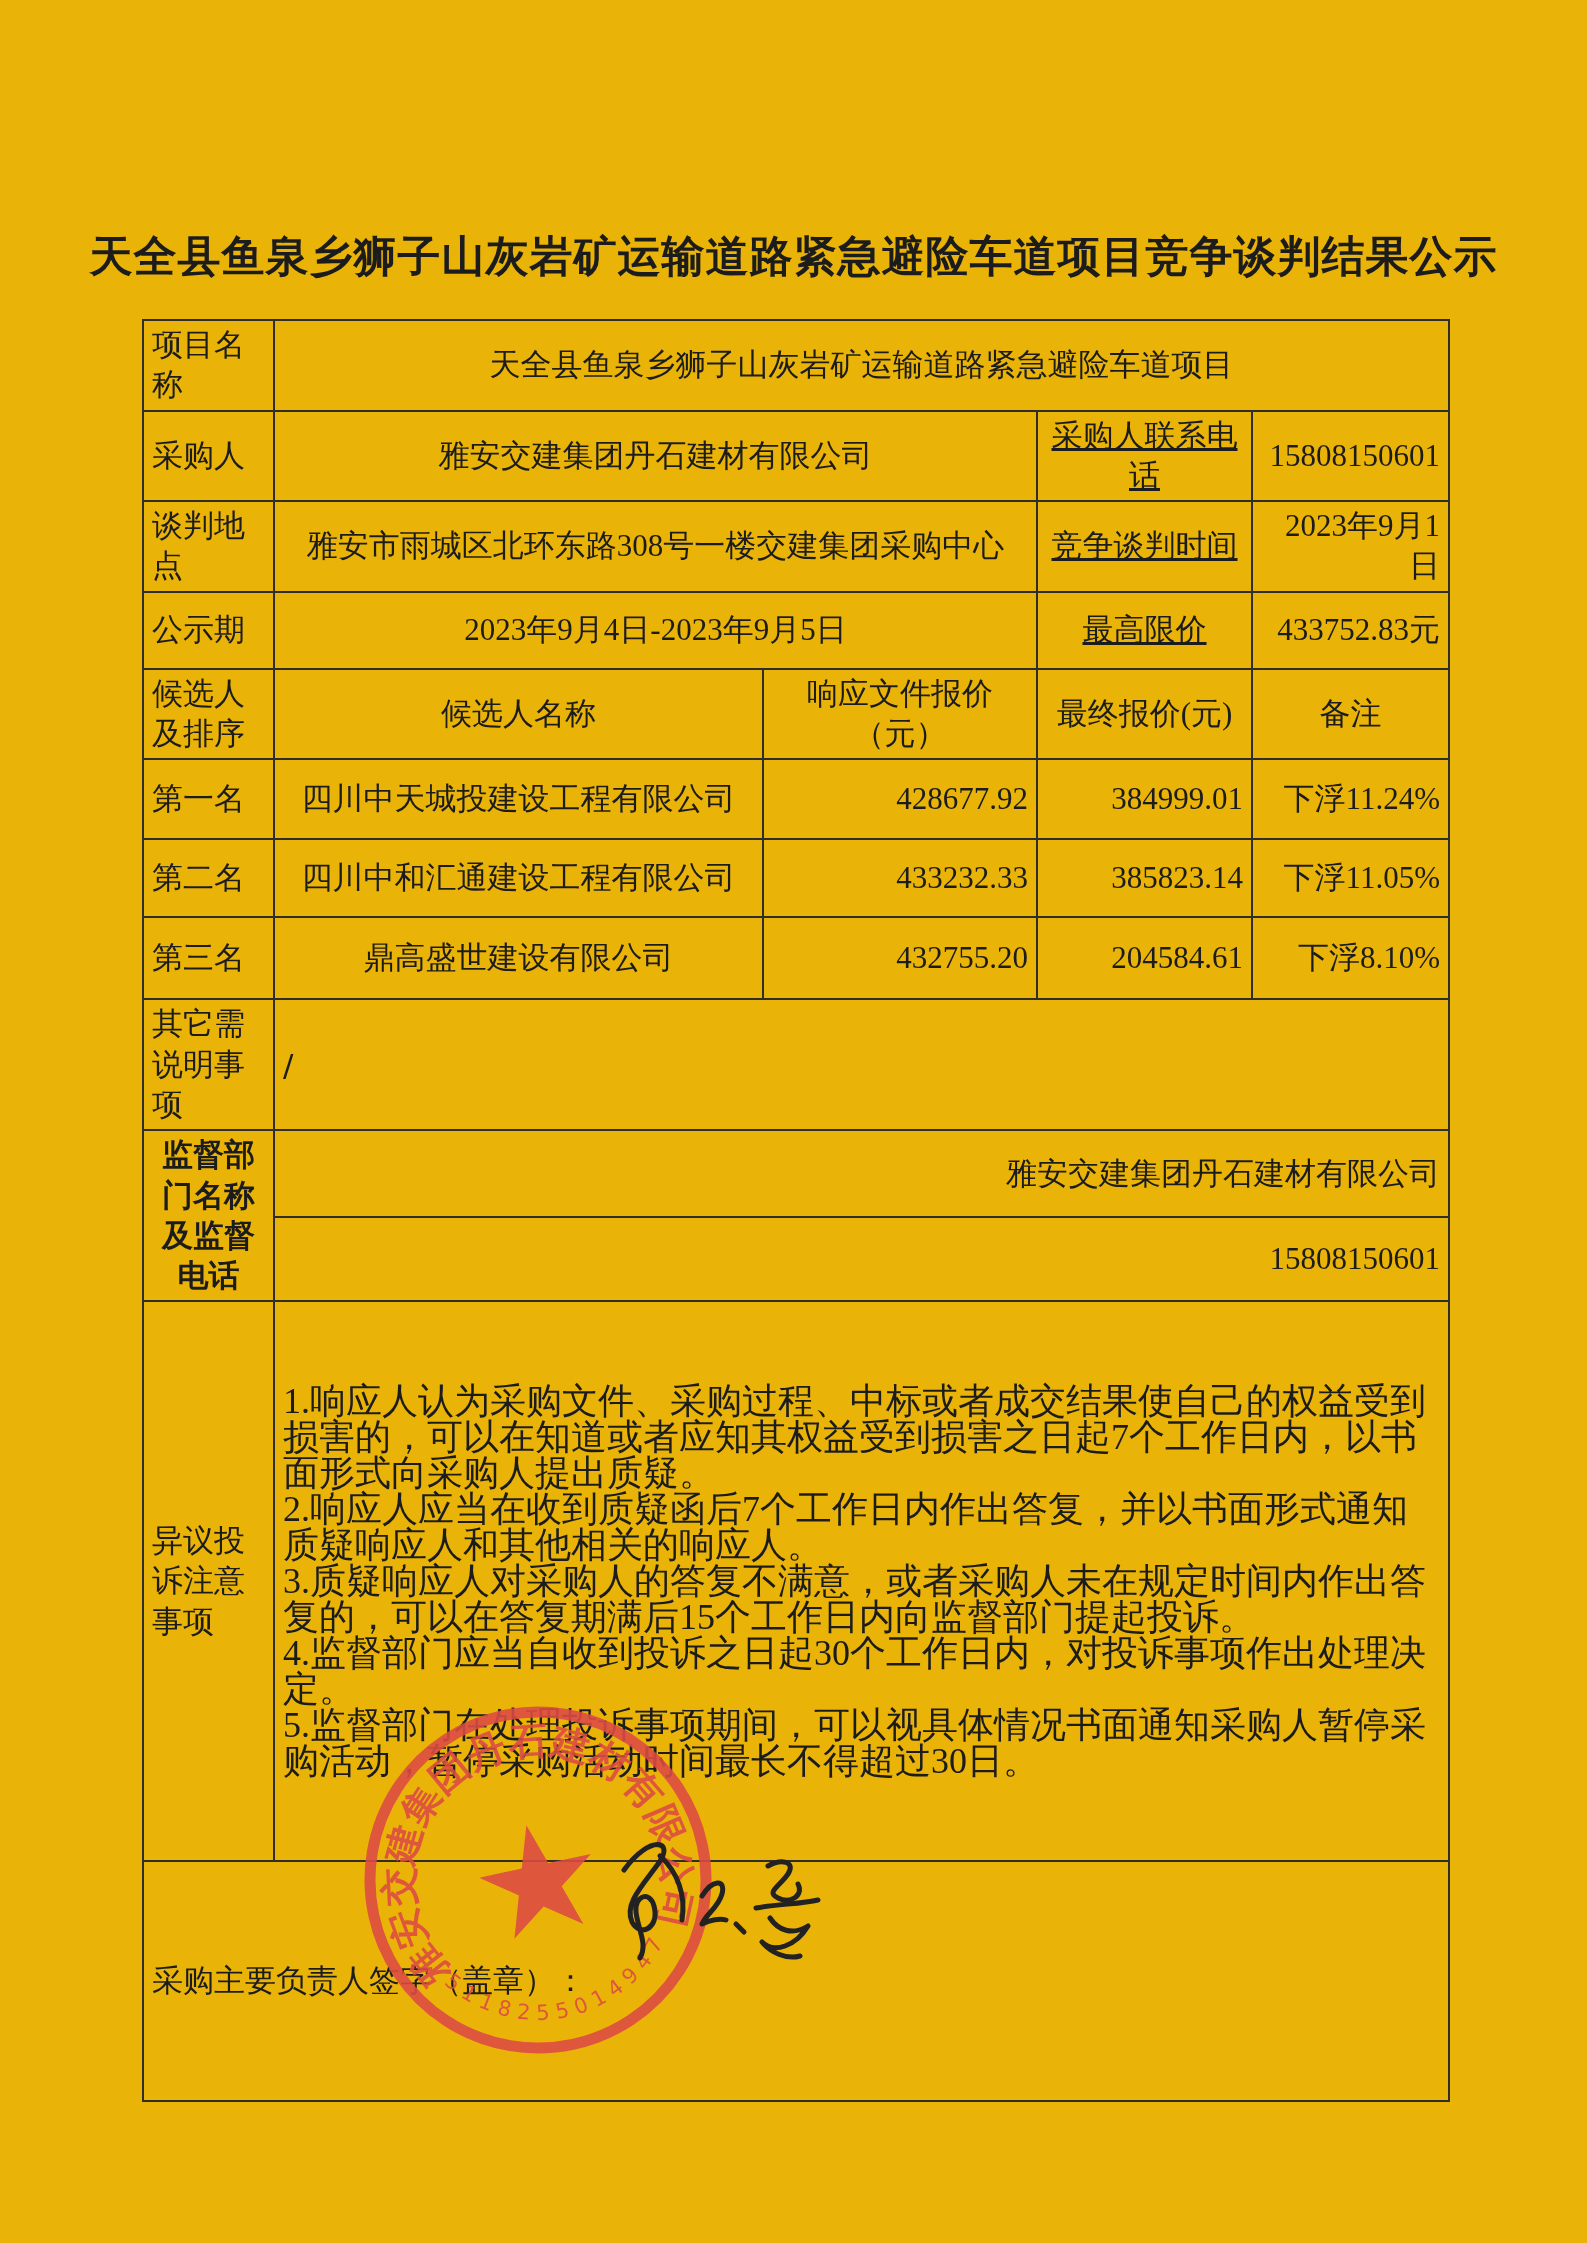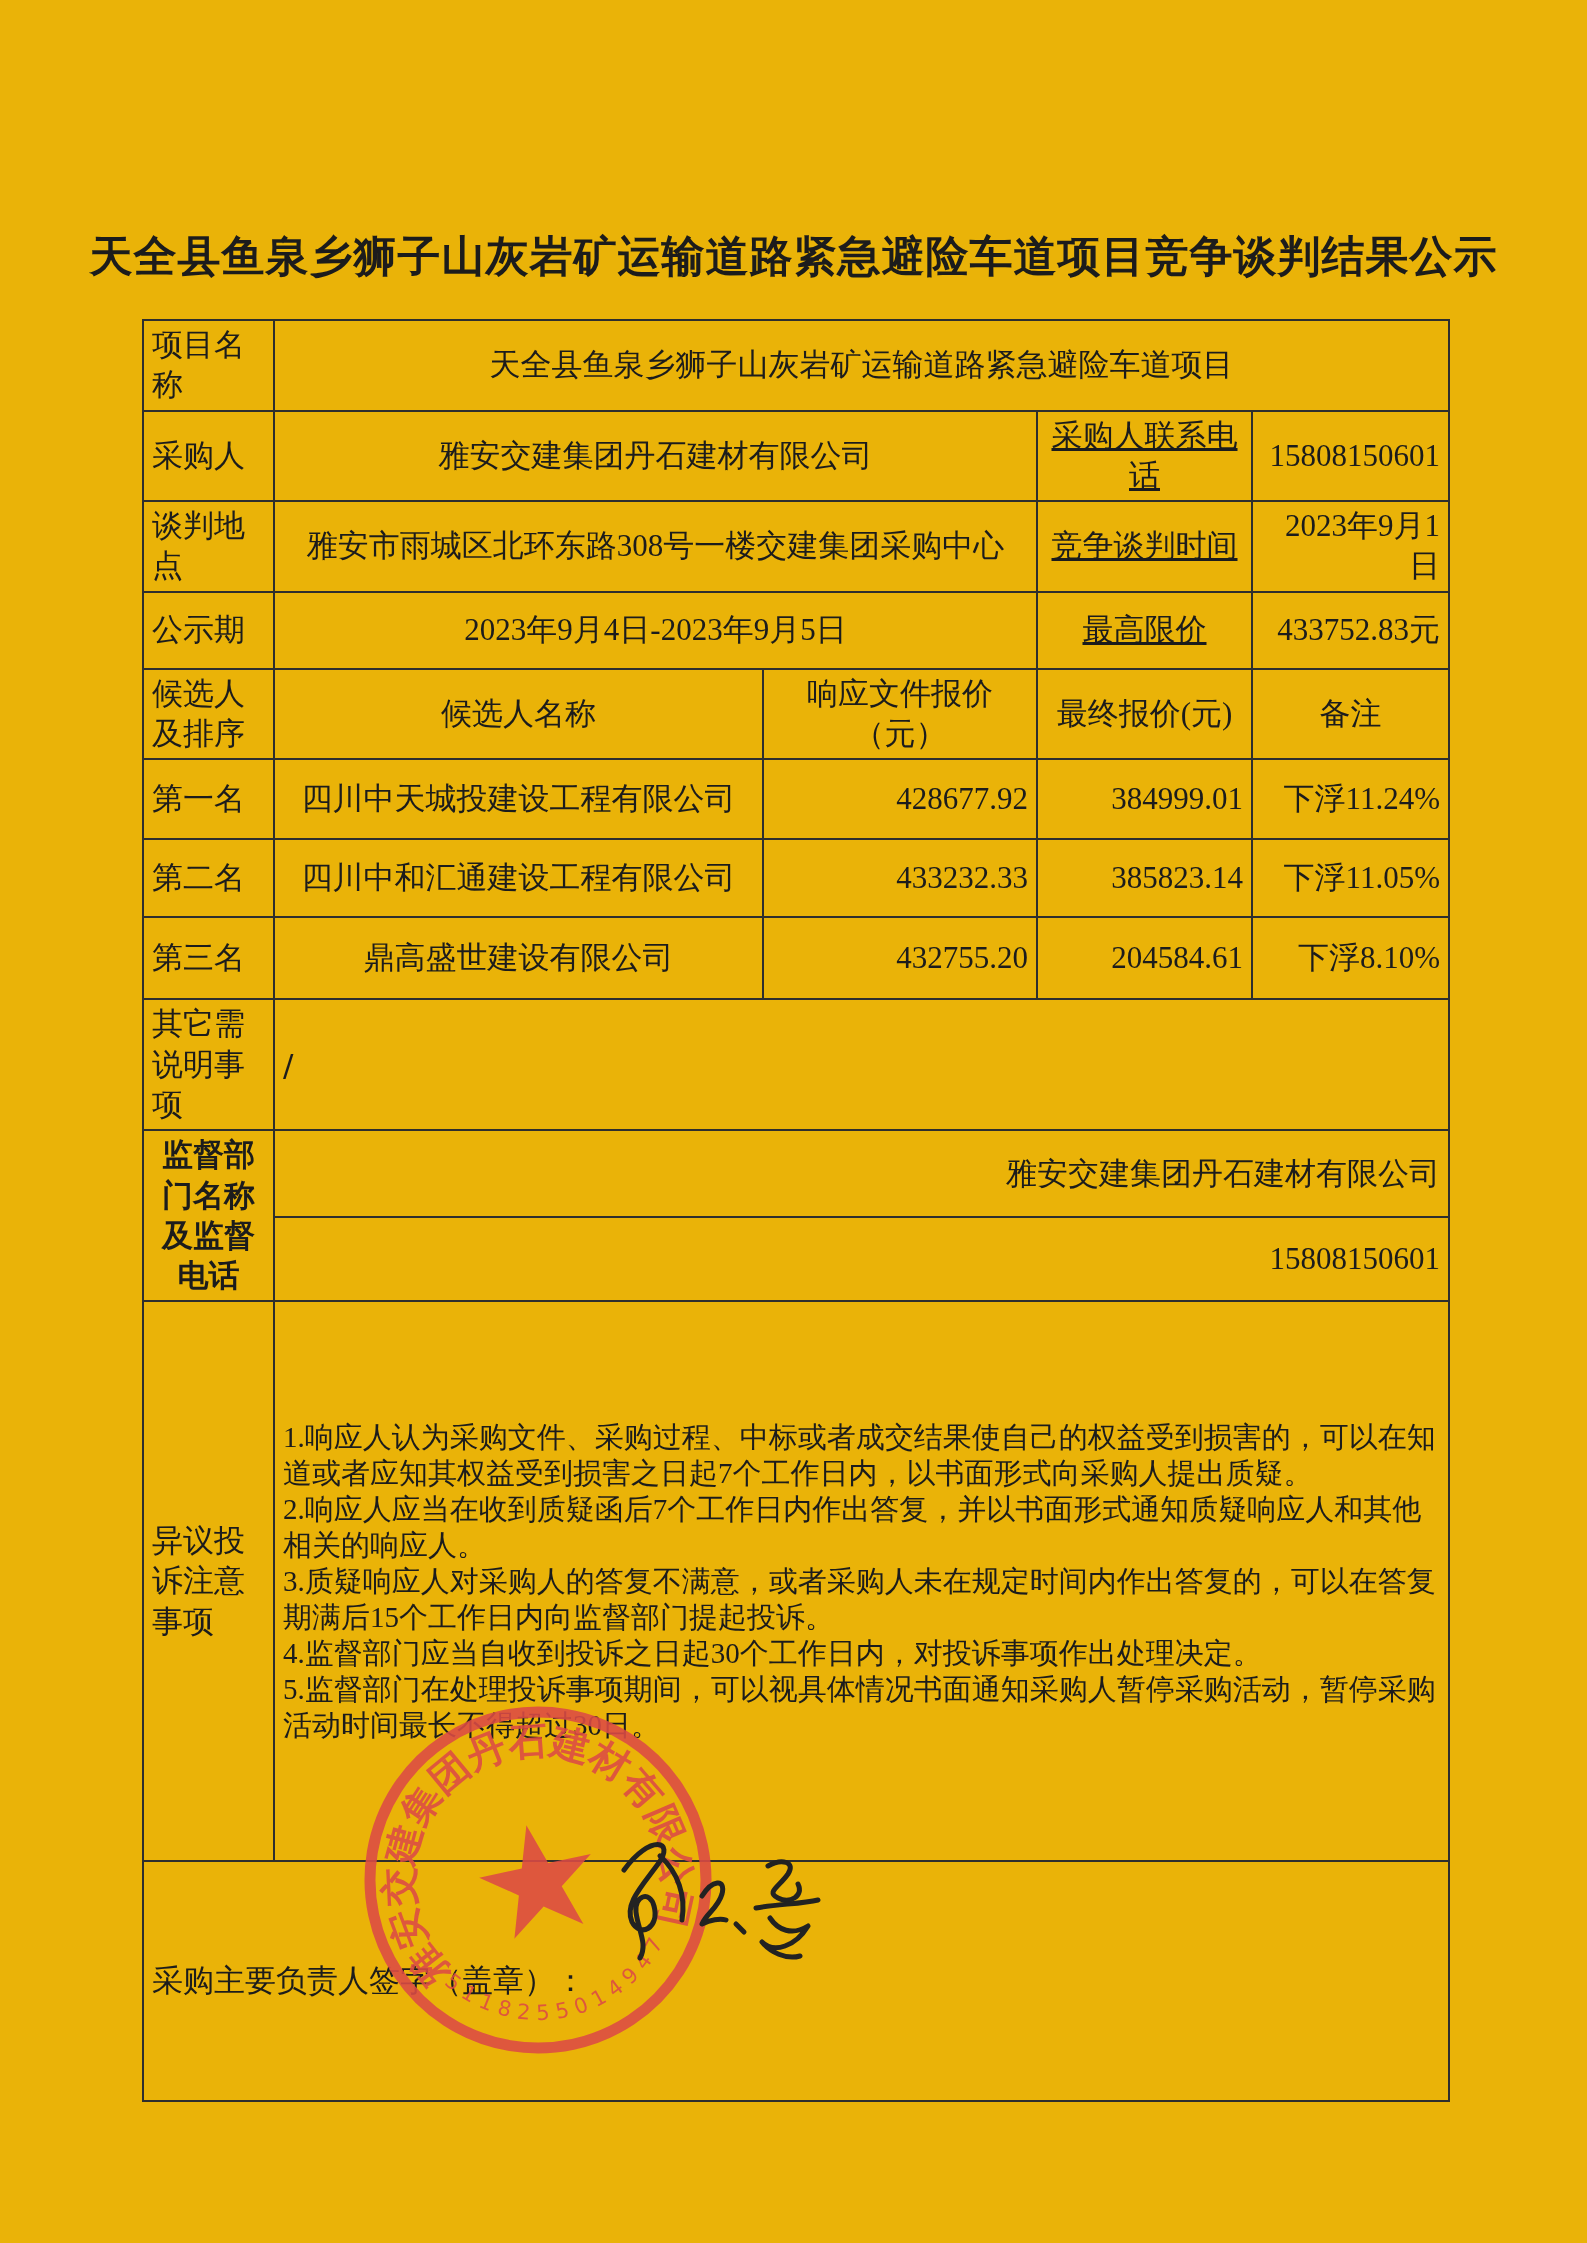--- a/index.html
+++ b/index.html
@@ -28,21 +28,21 @@
   }
   td.lab{font-size:30px;padding:4px 0 4px 9px;line-height:1.35;}
   td.lab-c{font-size:30px;padding:4px 2px;text-align:center;line-height:1.45;font-weight:bold;}
   td.val{text-align:center;padding-left:12px;}
   td.ctr{text-align:right;}
   td.sublab{font-size:30px;text-align:center;line-height:1.35;padding:4px 6px;text-decoration:underline;}
   td.hdr{text-align:center;font-size:30px;line-height:1.35;}
   td.prewrap{white-space:pre-line;}
   td.slash{font-size:36px;padding-left:14px;font-family:"DejaVu Sans",sans-serif;}
   td.notice-cell{padding:10px 18px 10px 14px;}
-  .notice-item{font-size:29px;line-height:36px;text-align:left;}
+  .notice-item{font-size:36px;line-height:36px;text-align:left;}
   td.sign-cell{position:relative;padding-left:10px;font-size:31px;}
 
   .seal{
     position:absolute;left:358px;top:1700px;width:360px;height:360px;
     transform:rotate(-12deg);opacity:0.88;pointer-events:none;
   }
   .signature{
     position:absolute;left:590px;top:1812px;width:270px;height:180px;
     pointer-events:none;
   }

